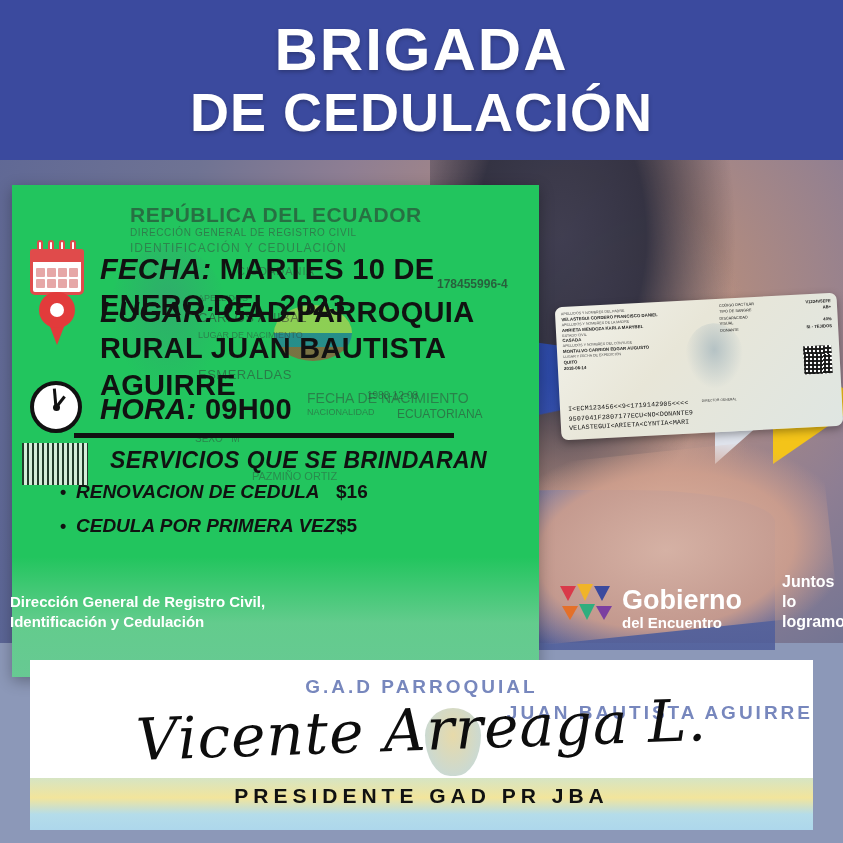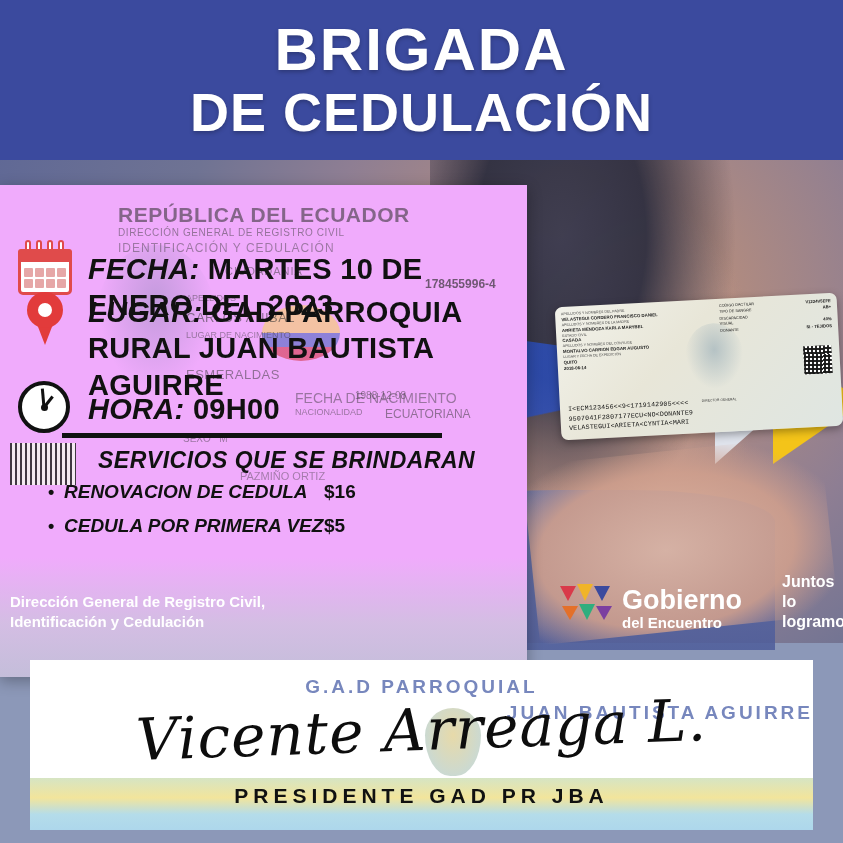--- a/index.html
+++ b/index.html
@@ -138,23 +138,23 @@
     background-blend-mode: multiply;
     opacity: .9;
   }
   .held-card .hc-sig {
     position: absolute; left: 142px; bottom: 30px;
     font-size: 3.4px; color: #333;
   }
 
   
   .info-card {
-    position: absolute; left: 0px; top: 185px;
+    position: absolute; left: 12px; top: 185px;
     width: 527px; height: 492px;
-    background: #f0abfc;
+    background: #22c55e;
     box-shadow: 0 4px 14px rgba(0,0,0,.3);
     overflow: hidden;
   }
   
   .idart-title {
     position: absolute; left: 118px; top: 18px;
     font-size: 21px; font-weight: bold; color: #2c2c2c; opacity: .55;
     letter-spacing: .5px;
   }
   .idart-sub {

